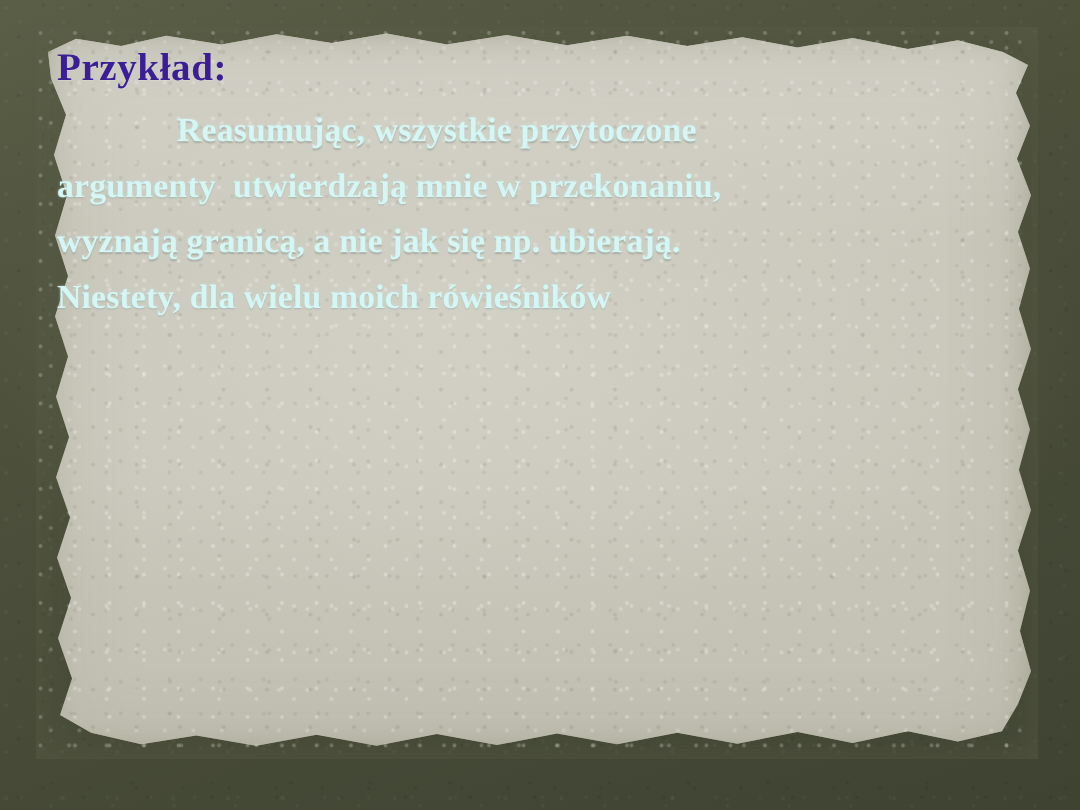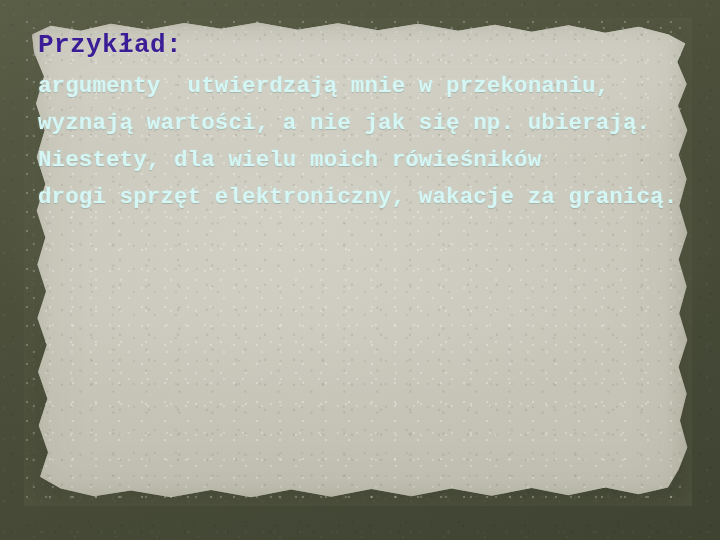--- a/index.html
+++ b/index.html
@@ -6,21 +6,21 @@
     margin: 0;
     padding: 0;
     background: #000;
   }
 
   #slide {
     position: relative;
     width: 720px;
     height: 540px;
     overflow: hidden;
-    font-family: Liberation Mono, monospace;
+    font-family: Liberation Serif, serif;
     background-color: #4f5340;
     background-image:
       radial-gradient(ellipse 70% 55% at 50% 45%, rgba(120,124,100,0.55) 0%, rgba(70,74,56,0.0) 72%),
       linear-gradient(160deg, #5a5e46 0%, #4a4e3a 45%, #3f4332 100%);
   }
 
   
   #slide::before {
     content: "";
     position: absolute;
@@ -147,20 +147,20 @@
     <div class="paper"></div>
     <div class="paper-grain"></div>
     <div class="paper-rim"></div>
   </div>
 
   <div class="content">
 
     <h1 class="slide-title">Przykład:</h1>
 
     <div class="body-block">
+      <div class="body-line indented">Reasumując, wszystkie przytoczone</div>
       <div class="body-line">argumenty  utwierdzają mnie w przekonaniu,</div>
-      <div class="body-line">wyznają wartości, a nie jak się np. ubierają.</div>
+      <div class="body-line">wyznają granicą, a nie jak się np. ubierają.</div>
       <div class="body-line">Niestety, dla wielu moich rówieśników</div>
-      <div class="body-line">drogi sprzęt elektroniczny, wakacje za granicą.</div>
     </div>
 
   </div>
 </div>
 
 </body></html>

